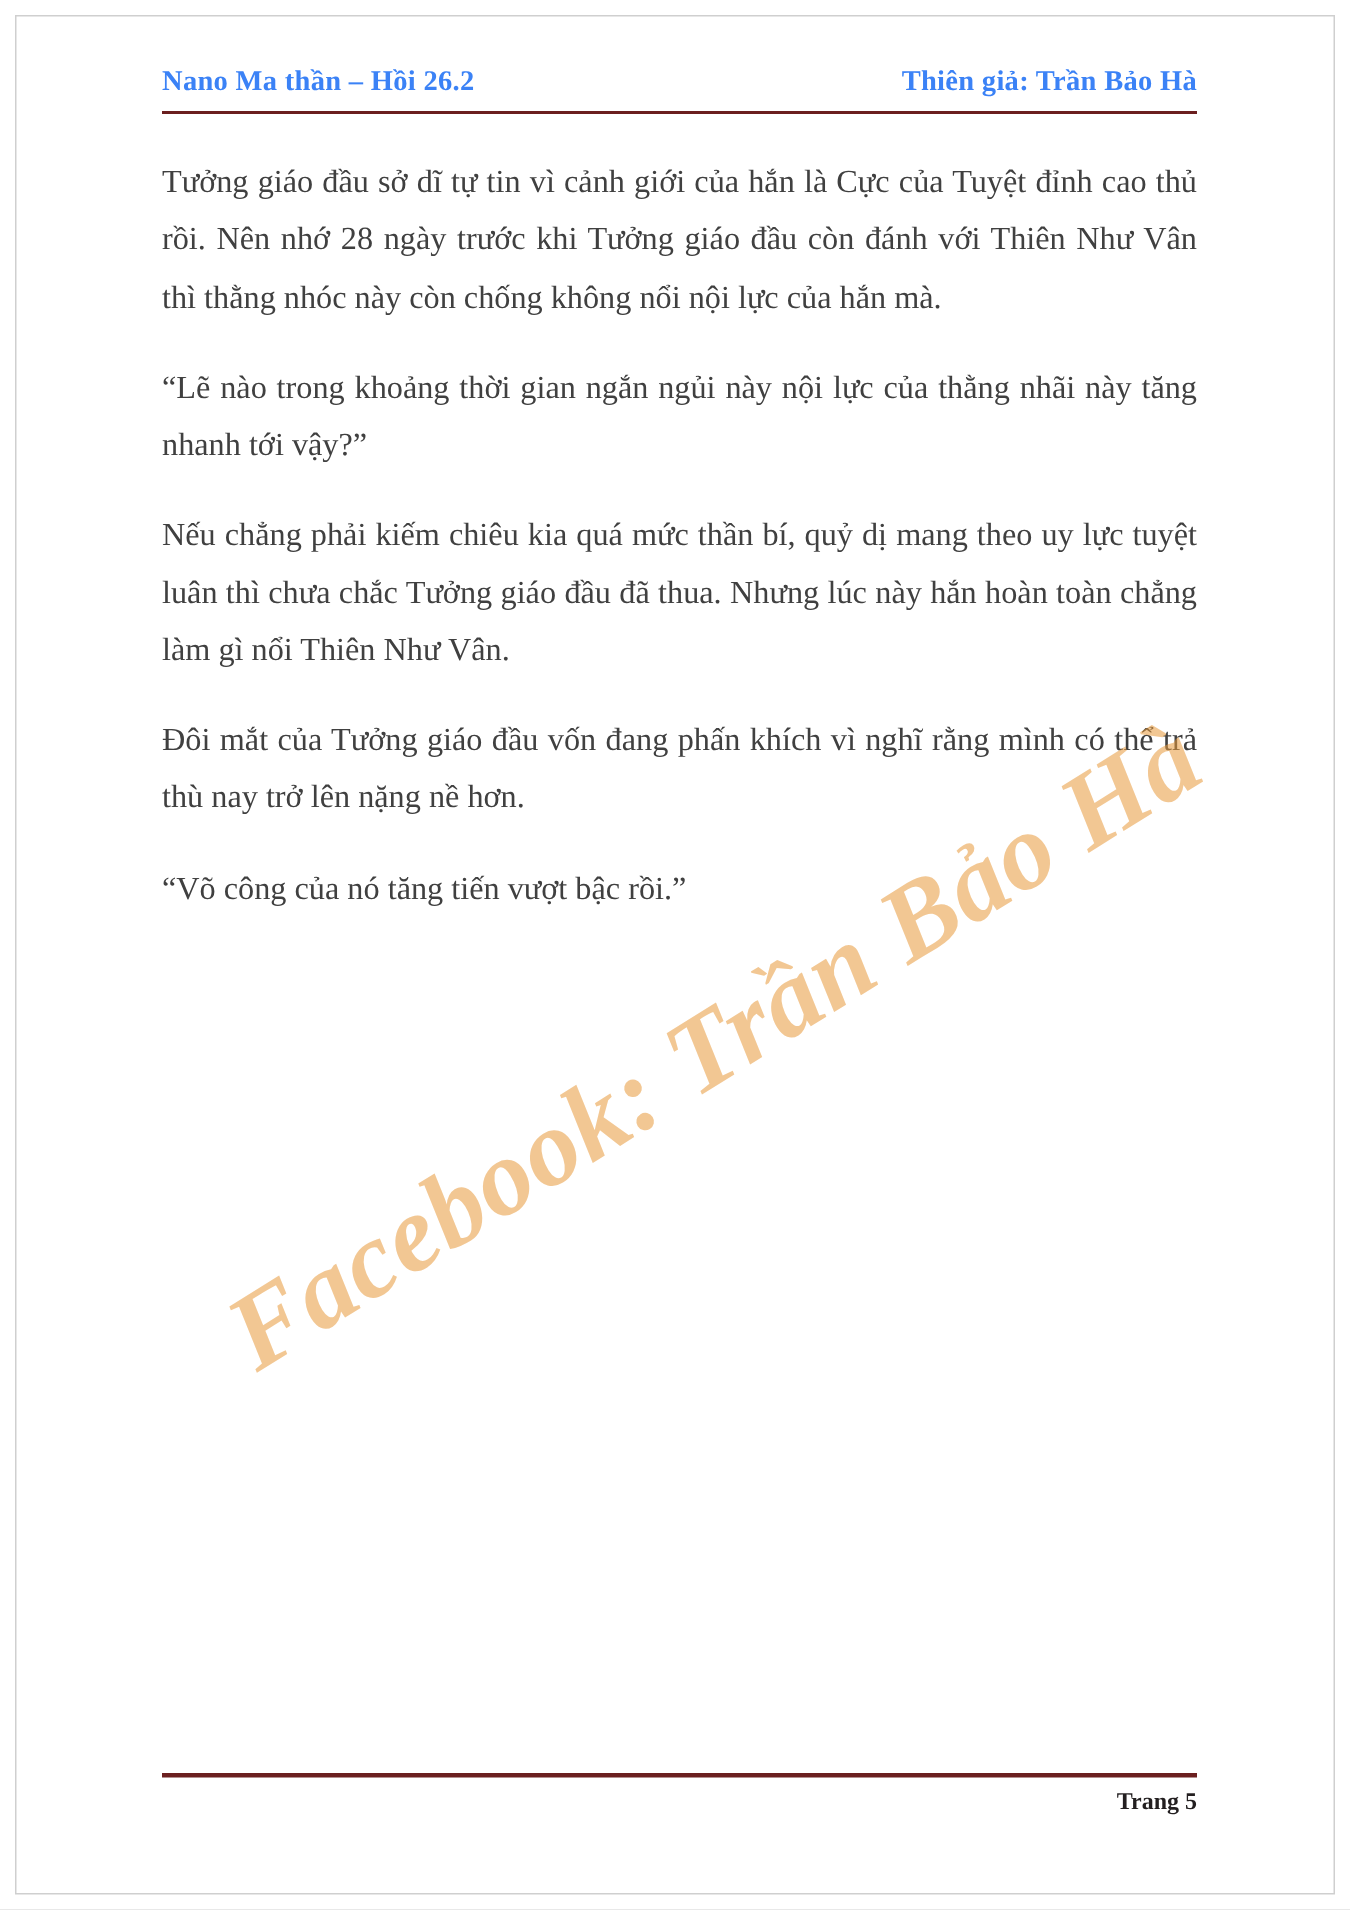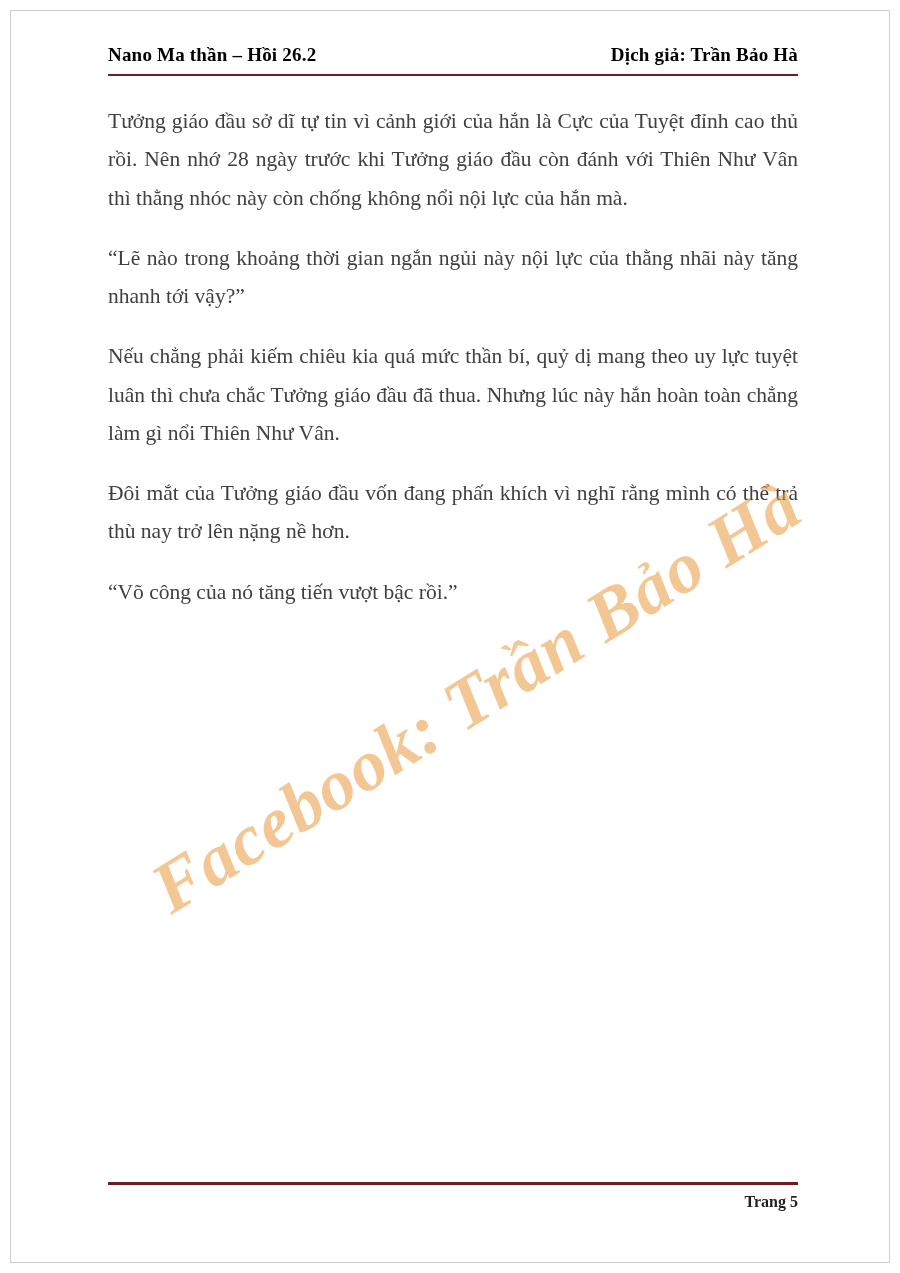--- a/index.html
+++ b/index.html
@@ -36,21 +36,21 @@
     width: 690px;
   }
   
   .header {
     display: flex;
     justify-content: space-between;
     align-items: baseline;
     font-family: "Liberation Serif", serif;
     font-weight: bold;
     font-size: 19px;
-    color: #000000;
+    color: #3b82f6;
     padding-bottom: 6px;
   }
   .header-left { letter-spacing: 0.2px; }
   .header-right { letter-spacing: 0.2px; }
   .header-rule {
     height: 2px;
     background: #6b1f1f;
     margin-top: 2px;
     margin-bottom: 26px;
   }
@@ -117,21 +117,21 @@
 <body>
 
 <div class="page">
 
   <div class="page-border"></div>
 
   <div class="content">
 
     <div class="header">
       <div class="header-left">Nano Ma thần – Hồi 26.2</div>
-      <div class="header-right">Dịch giả: Trần Bảo Hà</div>
+      <div class="header-right">Thiên giả: Trần Bảo Hà</div>
     </div>
     <div class="header-rule"></div>
 
     <div class="body-text">
       <p>Tưởng giáo đầu sở dĩ tự tin vì cảnh giới của hắn là Cực của Tuyệt đỉnh cao thủ rồi. Nên nhớ 28 ngày trước khi Tưởng giáo đầu còn đánh với Thiên Như Vân thì thằng nhóc này còn chống không nổi nội lực của hắn mà.</p>
       <p>“Lẽ nào trong khoảng thời gian ngắn ngủi này nội lực của thằng nhãi này tăng nhanh tới vậy?”</p>
       <p>Nếu chẳng phải kiếm chiêu kia quá mức thần bí, quỷ dị mang theo uy lực tuyệt luân thì chưa chắc Tưởng giáo đầu đã thua. Nhưng lúc này hắn hoàn toàn chẳng làm gì nổi Thiên Như Vân.</p>
       <p>Đôi mắt của Tưởng giáo đầu vốn đang phấn khích vì nghĩ rằng mình có thể trả thù nay trở lên nặng nề hơn.</p>
       <p>“Võ công của nó tăng tiến vượt bậc rồi.”</p>
     </div>

